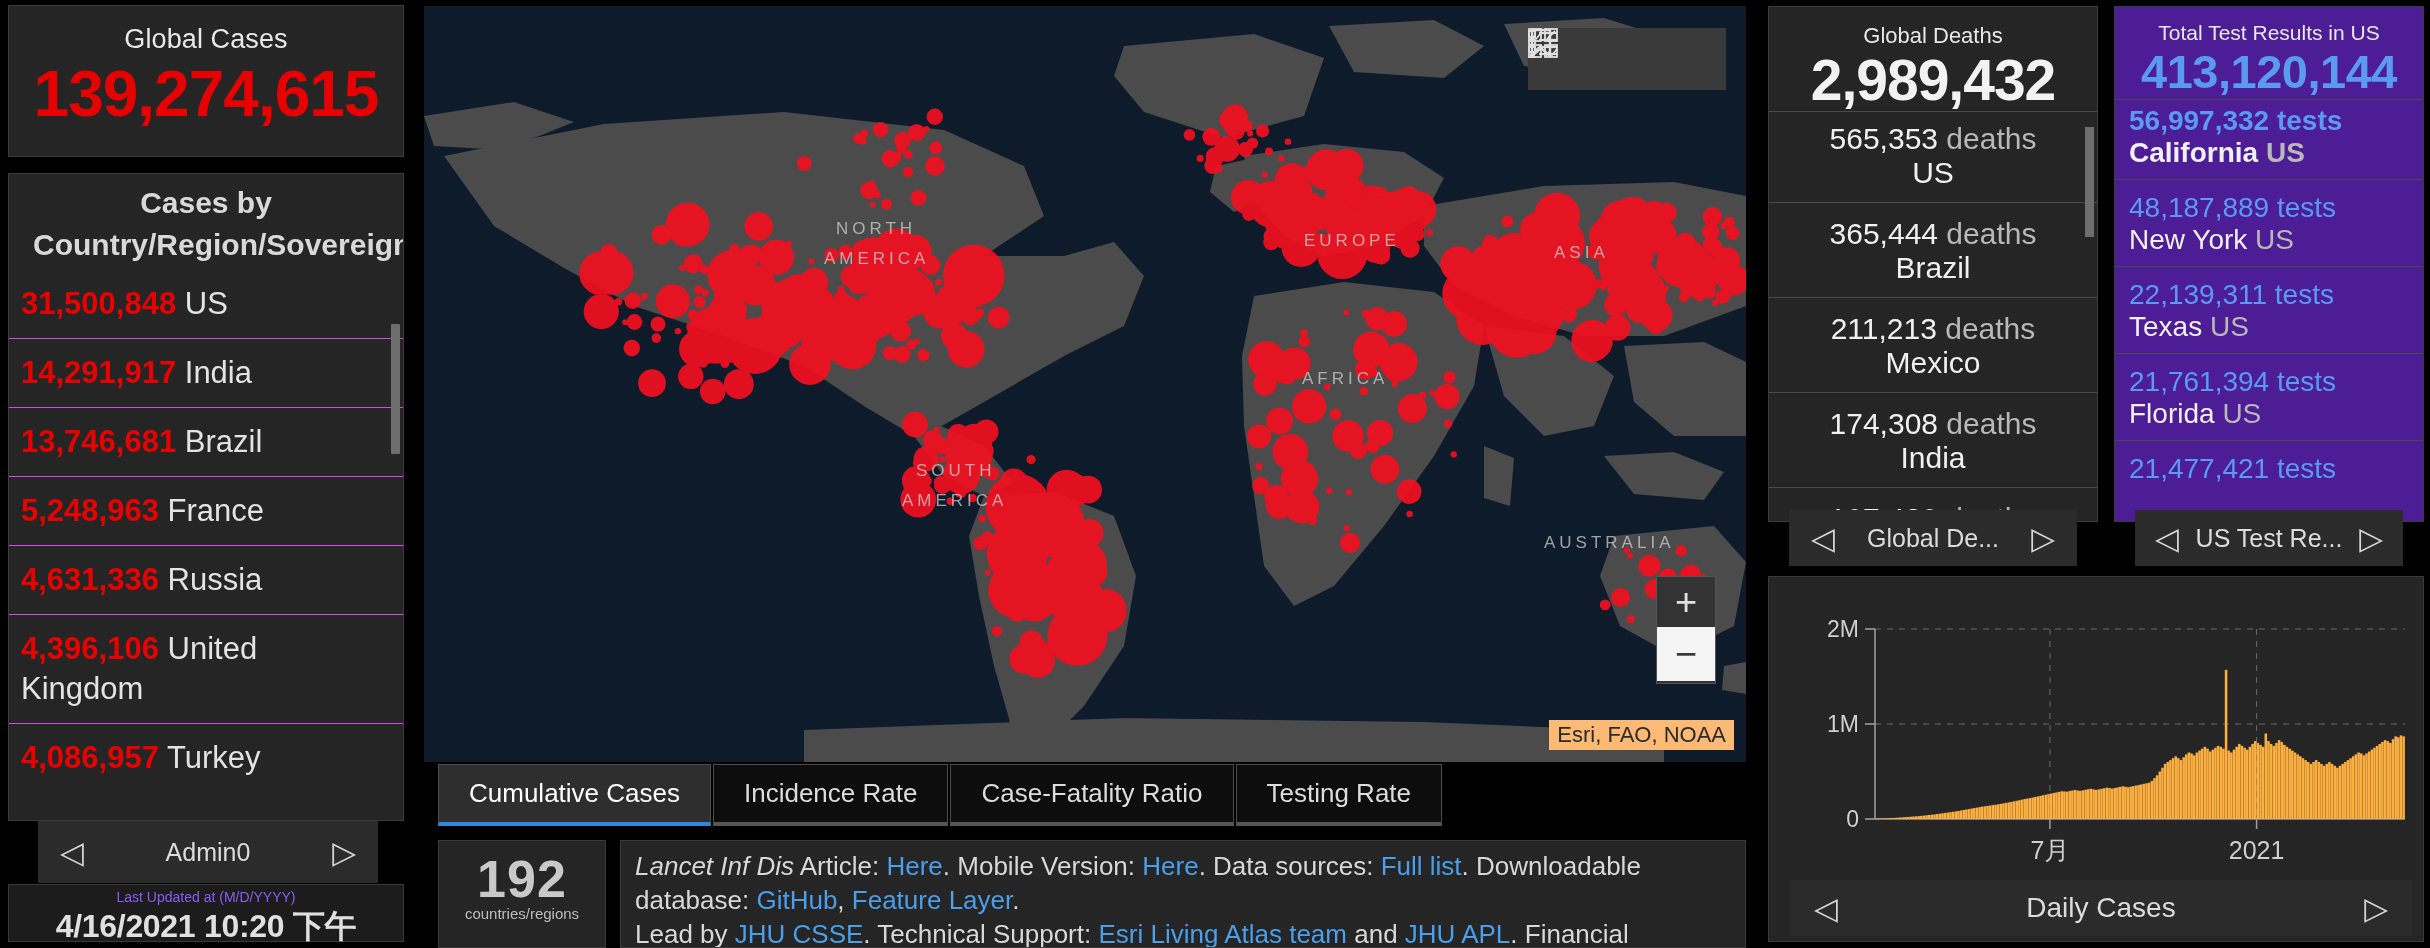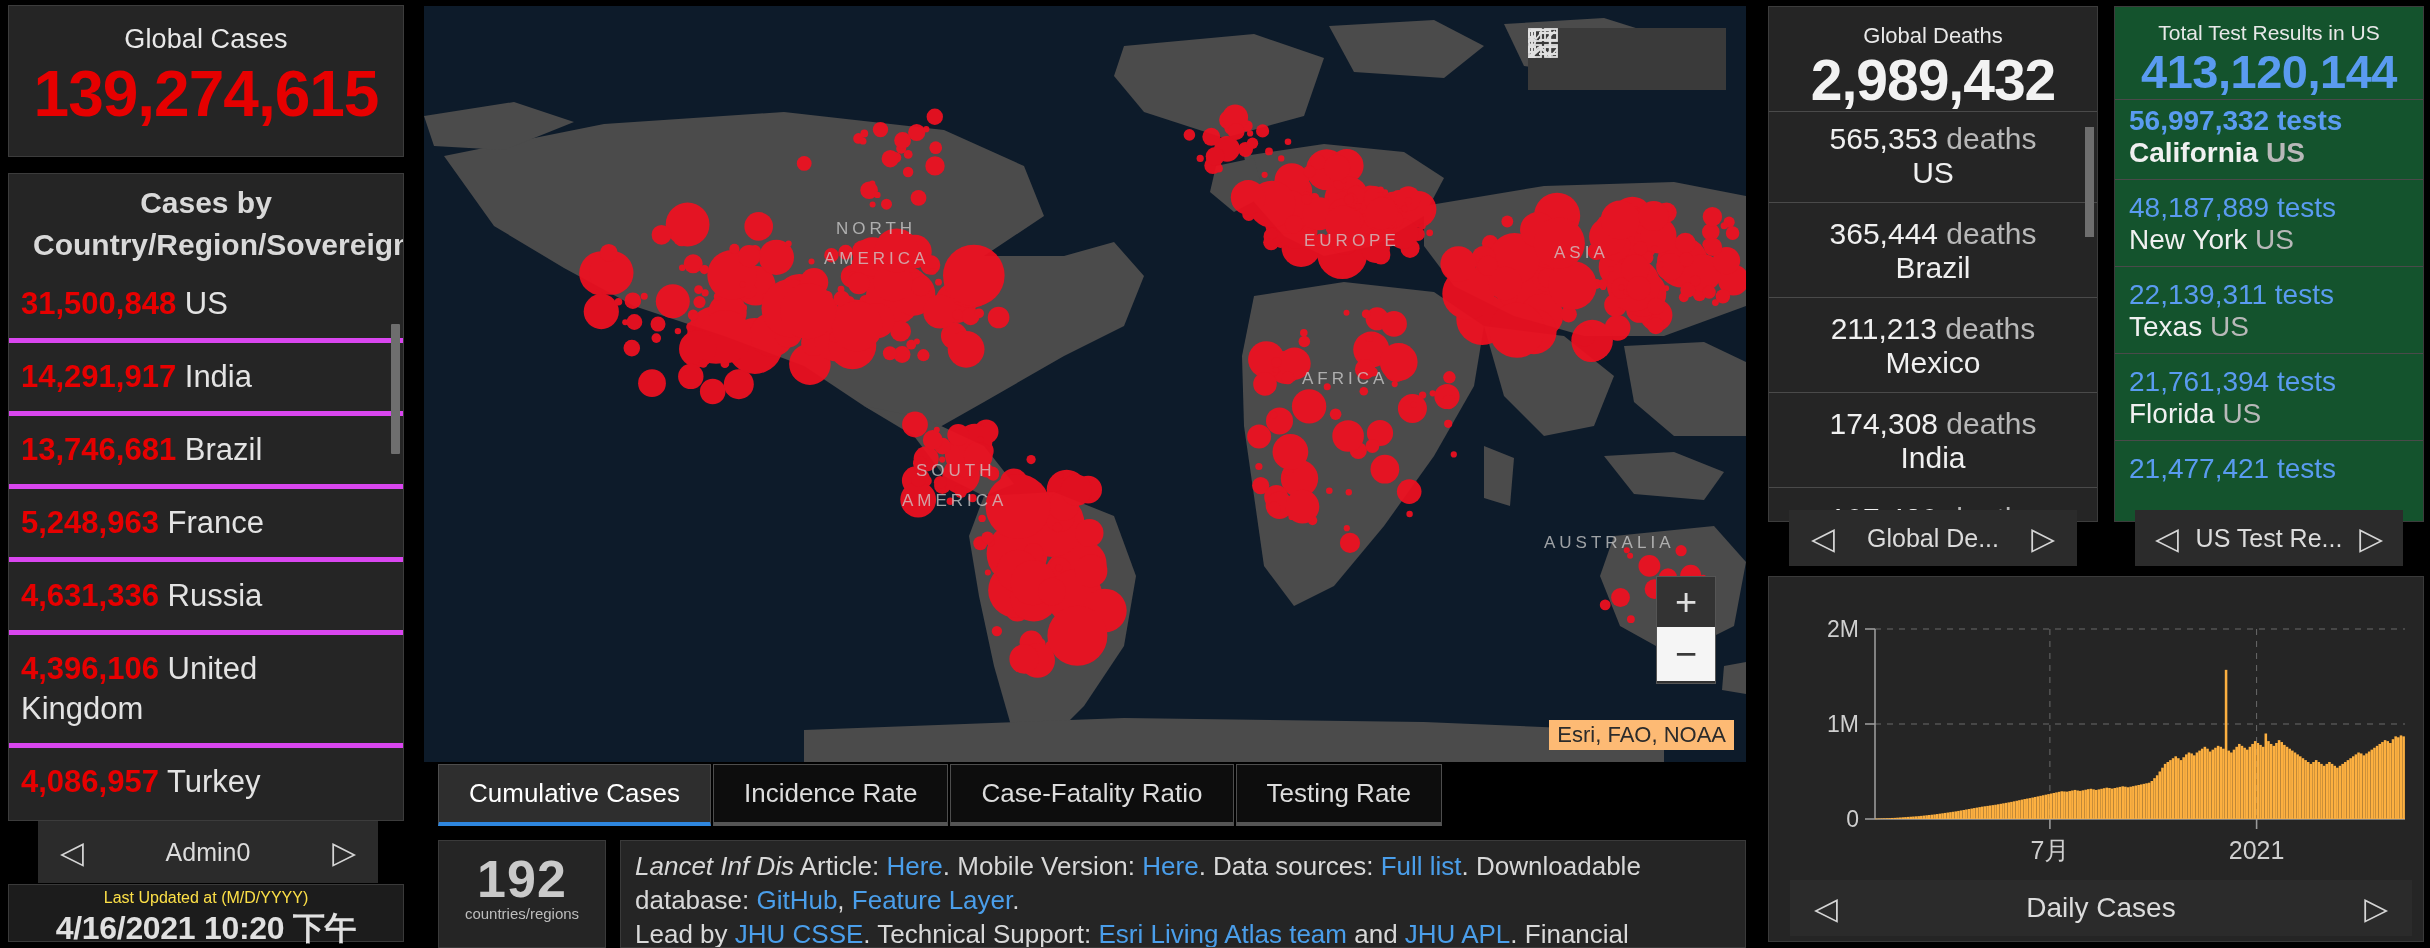--- a/index.html
+++ b/index.html
@@ -24,21 +24,21 @@
   .cases-by-card {
     margin-top: 16px; height: 648px; background: #252525;
     border: 1px solid #3c3c3c; position: relative; overflow: hidden;
   }
   .cb-title {
     font-size: 30px; font-weight: bold; color: #d9d9d9; text-align: center;
     line-height: 42px; padding: 8px 24px 4px 24px;
   }
   .cb-list { position: relative; }
   .cb-row {
-    border-top: 5px solid #d946ef;
+    border-top: 1px solid #d946ef;
     padding: 14px 18px 14px 12px;
     font-size: 31px; line-height: 40px; color: #e3e3e3;
   }
   .cb-row:first-child { border-top: none; }
   .cb-num { color: #e60000; font-weight: bold; }
   .cb-scroll {
     position: absolute; right: 3px; top: 150px; width: 9px; height: 130px;
     background: #6e6e6e; border-radius: 1px;
   }
 
@@ -47,21 +47,21 @@
     background: #2b2b2b; display: flex; align-items: center; justify-content: space-between;
     padding: 0 22px;
   }
   .admin-bar .lbl { flex: 1; text-align: center; font-size: 25px; color: #dcdcdc; }
   .nav-tri { color: #d6d6d6; font-size: 31px; line-height: 1; }
 
   .updated-card {
     position: absolute; left: 8px; top: 884px; width: 396px; height: 58px;
     background: #1c1c1c; border: 1px solid #3a3a3a; text-align: center; padding-top: 4px;
   }
-  .up-label { font-size: 16px; color: #fde047; }
+  .up-label { font-size: 14px; color: #8b5cf6; }
   .up-value { font-size: 32px; font-weight: bold; color: #e0e0e0; letter-spacing: -.3px; }
 
   
   .map-wrap { position: absolute; left: 424px; top: 6px; width: 1322px; height: 756px; background: #000; }
   .map {
     position: absolute; left: 0; top: 0; width: 1322px; height: 756px;
     background: #0d1b2a; overflow: hidden;
   }
   .map svg { position: absolute; left: 0; top: 0; }
 
@@ -121,21 +121,21 @@
 
   .deaths-nav {
     position: absolute; left: 1789px; top: 510px; width: 288px; height: 56px;
     background: #2b2b2b; display: flex; align-items: center; justify-content: space-between; padding: 0 22px;
   }
   .deaths-nav .lbl { flex:1; text-align:center; font-size: 25px; color: #dcdcdc; }
 
   
   .tests-card {
     position: absolute; left: 2114px; top: 6px; width: 310px; height: 516px;
-    background: #14532d; border: 1px solid #3c3c3c; overflow: hidden;
+    background: #4c1d95; border: 1px solid #3c3c3c; overflow: hidden;
   }
   .tr-label { text-align: center; font-size: 21px; color: #e8e8e8; padding-top: 14px; }
   .tr-value { text-align: center; font-size: 47px; font-weight: bold; color: #5a9bf0; letter-spacing: -.5px; line-height: 54px; }
   .tr-row { border-top: 1px solid #4a4a4a; padding: 12px 14px 10px 14px; }
   .tr-rowtop { padding-top: 5px; font-weight: bold; }
   .tr-n { font-size: 28px; color: #5a9bf0; }
   .tr-u { font-size: 28px; color: #5a9bf0; }
   .tr-s { font-size: 28px; color: #f0f0f0; display: block; }
   .tr-s .cc { color: #b8b8b8; }
 

